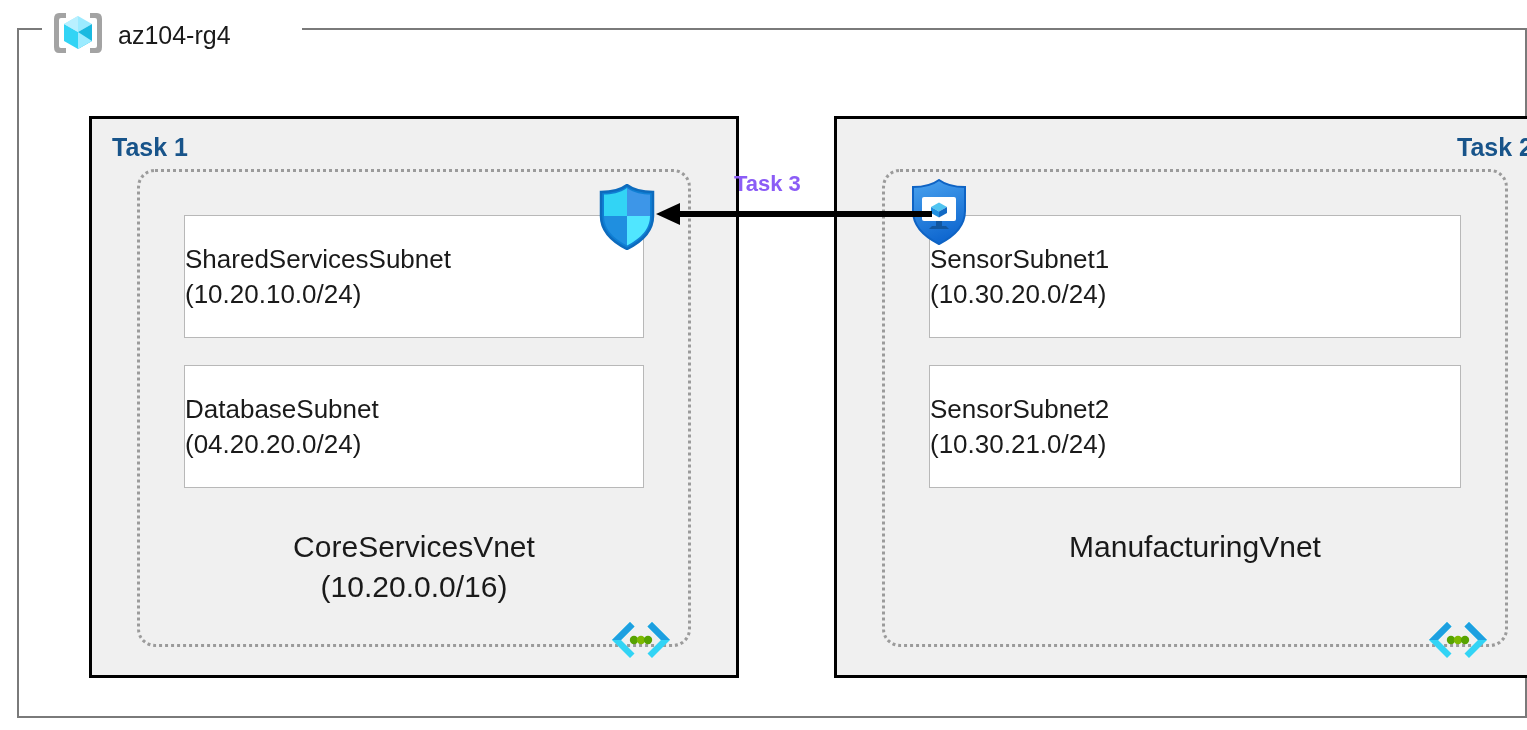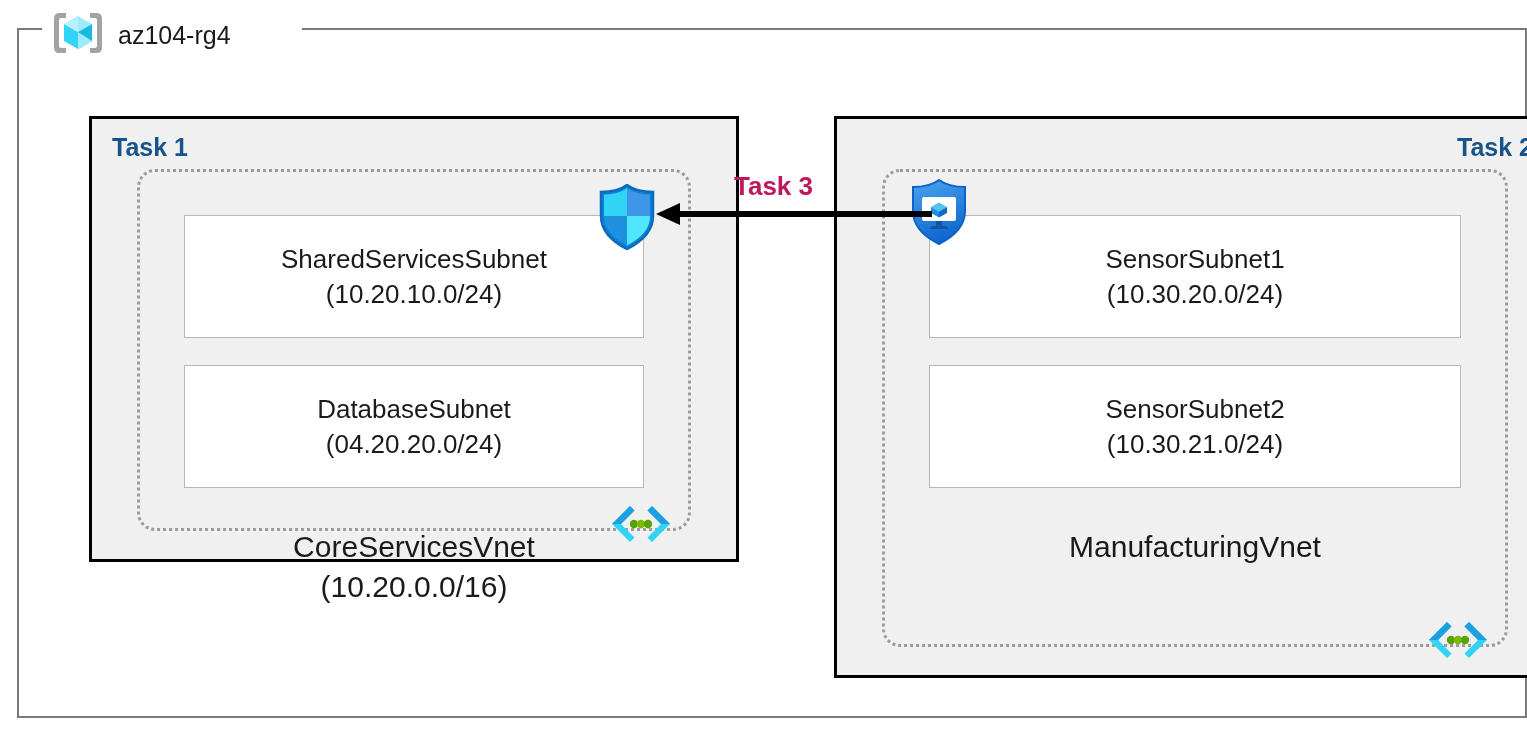--- a/index.html
+++ b/index.html
@@ -52,21 +52,21 @@
     white-space: nowrap;
   }
 
   
   .task-panel {
     position: absolute;
     background: #f0f0f0;
     border: 3px solid #000000;
     box-sizing: border-box;
   }
-  #task1-panel { left: 77px;  top: 116px; width: 650px; height: 446px; }
+  #task1-panel { left: 77px;  top: 116px; width: 650px; height: 562px; }
   #task2-panel { left: 822px; top: 116px; width: 722px; height: 562px; }
 
   .task-label {
     position: absolute;
     top: 14px;
     font-size: 25px;
     font-weight: bold;
     color: #18548a;
     white-space: nowrap;
   }
@@ -90,21 +90,20 @@
   .subnet {
     position: absolute;
     left: 44px;
     right: 44px;
     height: 123px;
     background: #ffffff;
     border: 1px solid #b8b8b8;
     box-sizing: border-box;
     display: flex;
     flex-direction: column;
-    align-items: center;
     justify-content: center;
   }
   .subnet.first  { top: 43px; }
   .subnet.second { top: 193px; }
   .subnet-name, .subnet-cidr {
     font-size: 26px;
     color: #1a1a1a;
     line-height: 1.34;
     white-space: nowrap;
   }
@@ -140,23 +139,23 @@
     height: 66px;
   }
   #firewall-icon { left: 585px; top: 184px; }
   #nsg-icon      { left: 897px; top: 179px; }
 
   
   .task3-label {
     position: absolute;
     left: 722px;
     top: 171px;
-    font-size: 26px;
+    font-size: 22px;
     font-weight: bold;
-    color: #be185d;
+    color: #8b5cf6;
     white-space: nowrap;
   }
   .connector {
     position: absolute;
     left: 630px;
     top: 196px;
     width: 290px;
     height: 36px;
   }
 </style>

